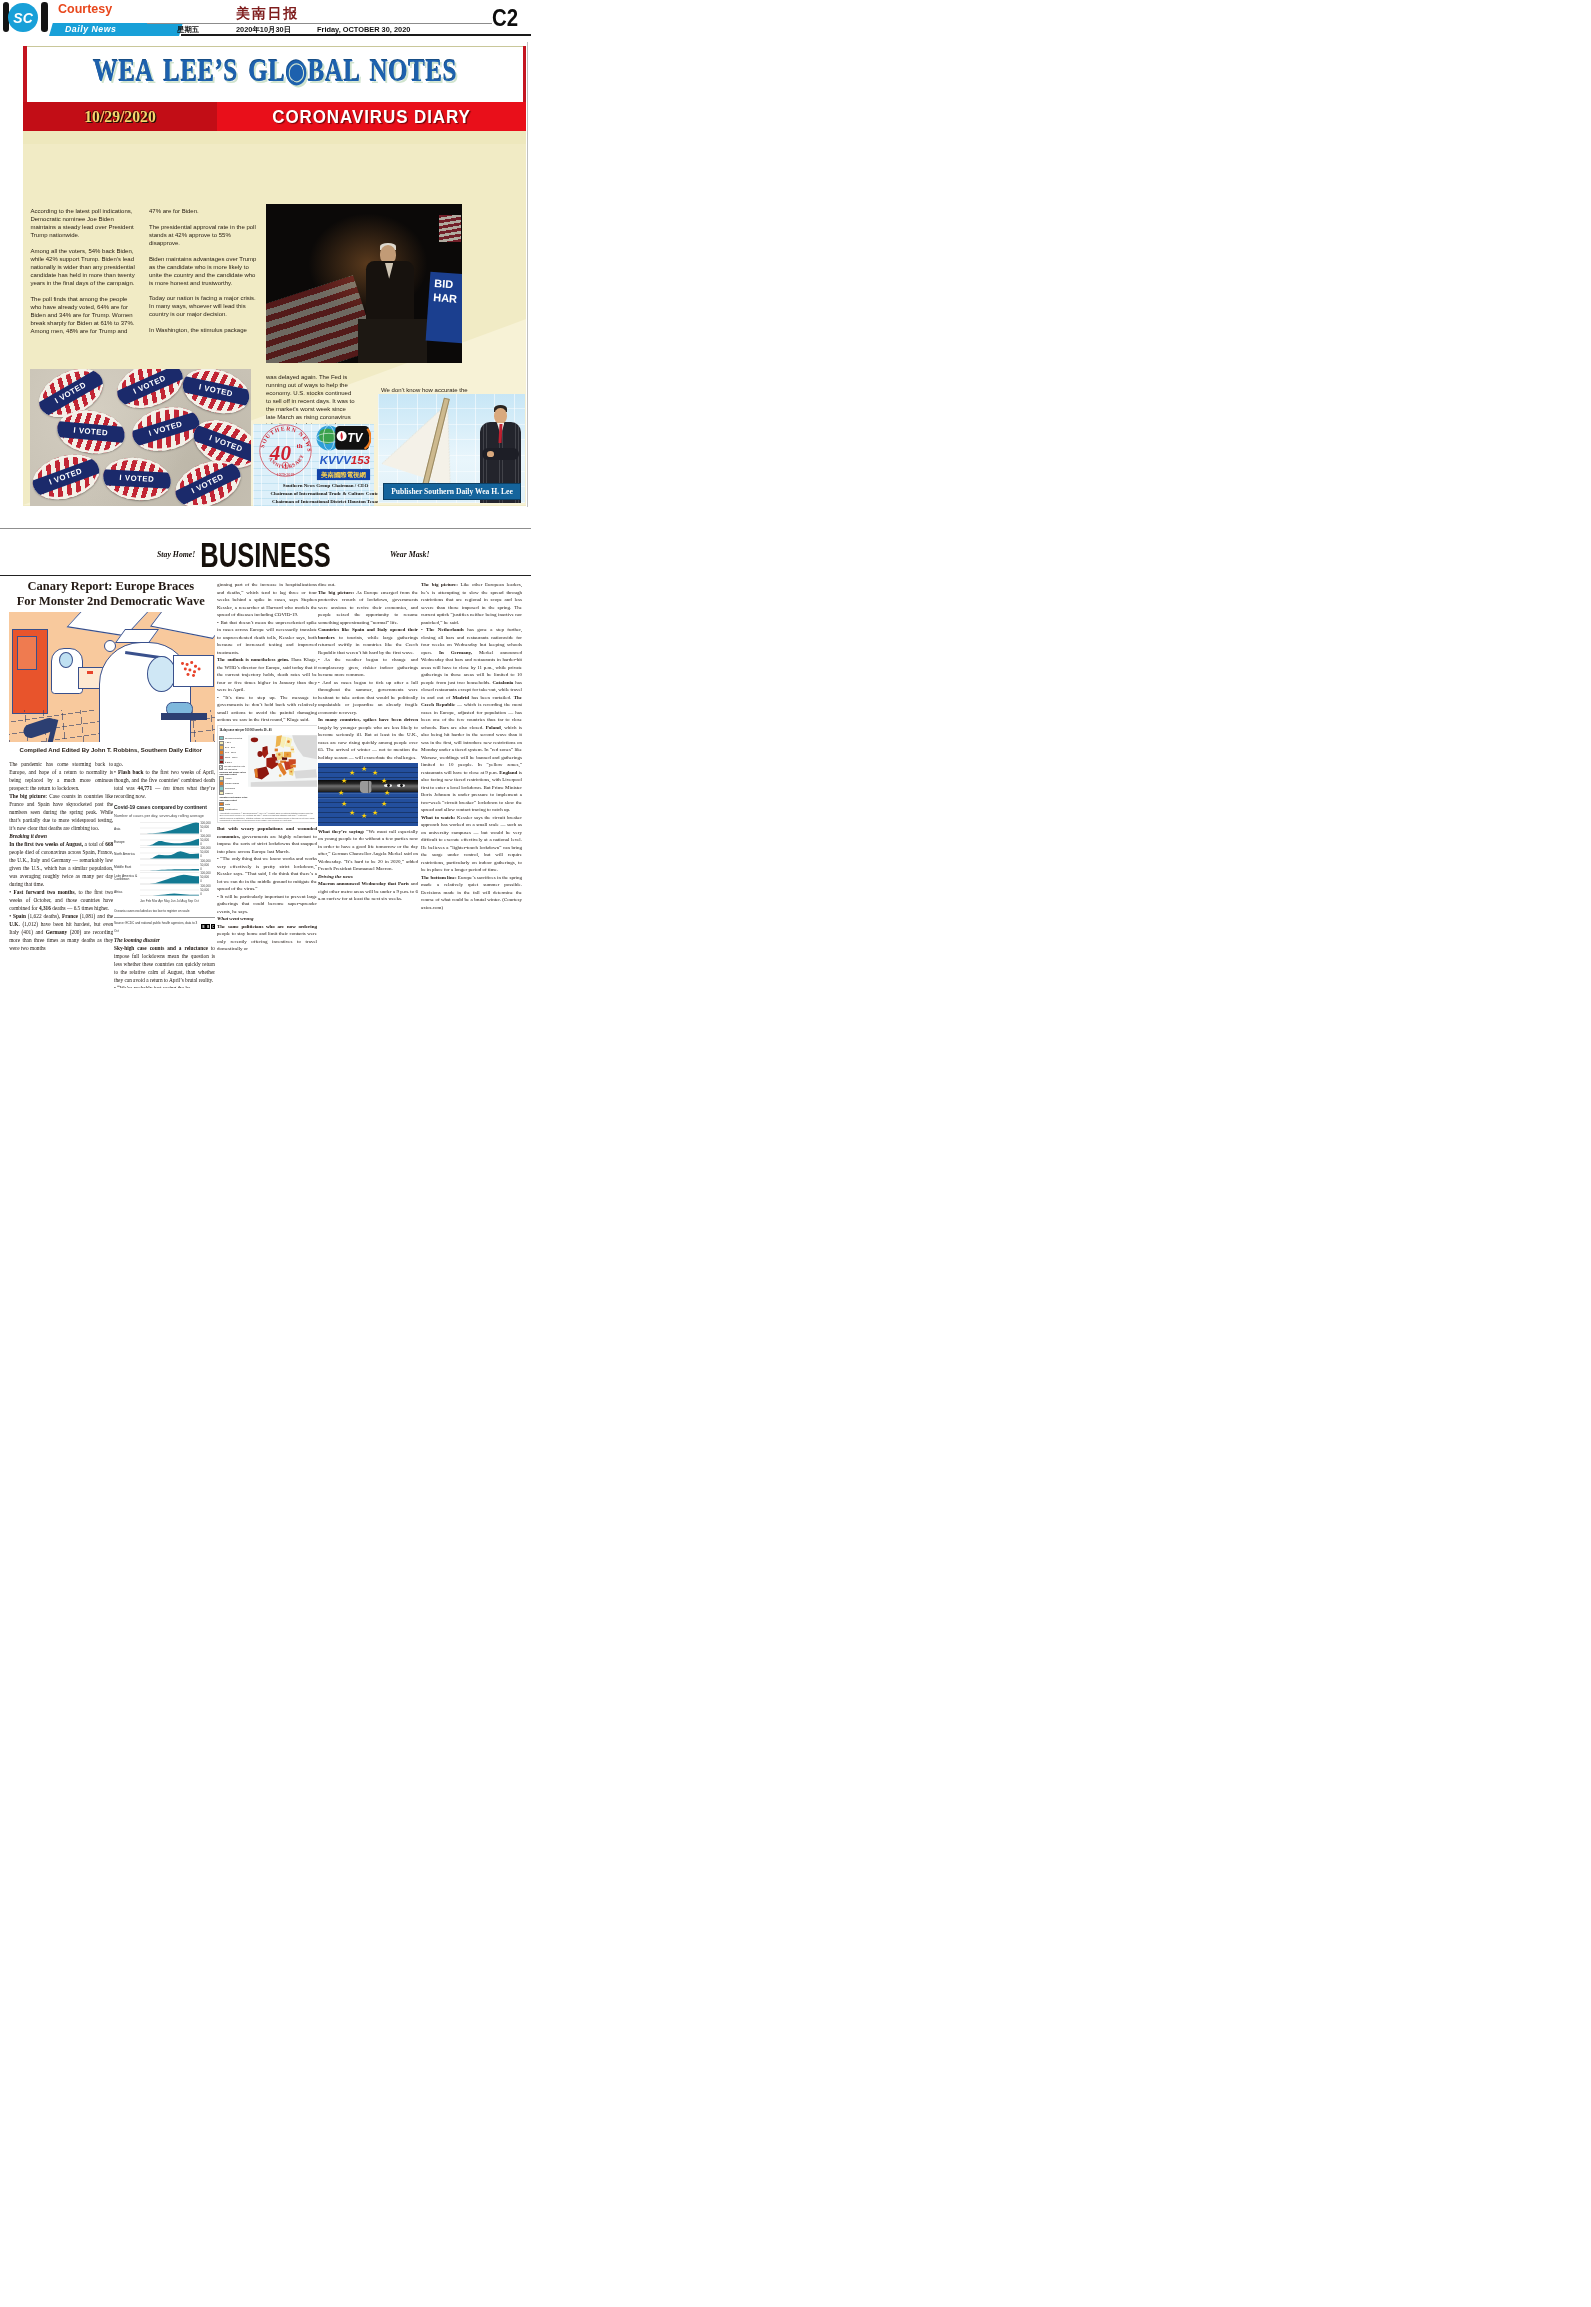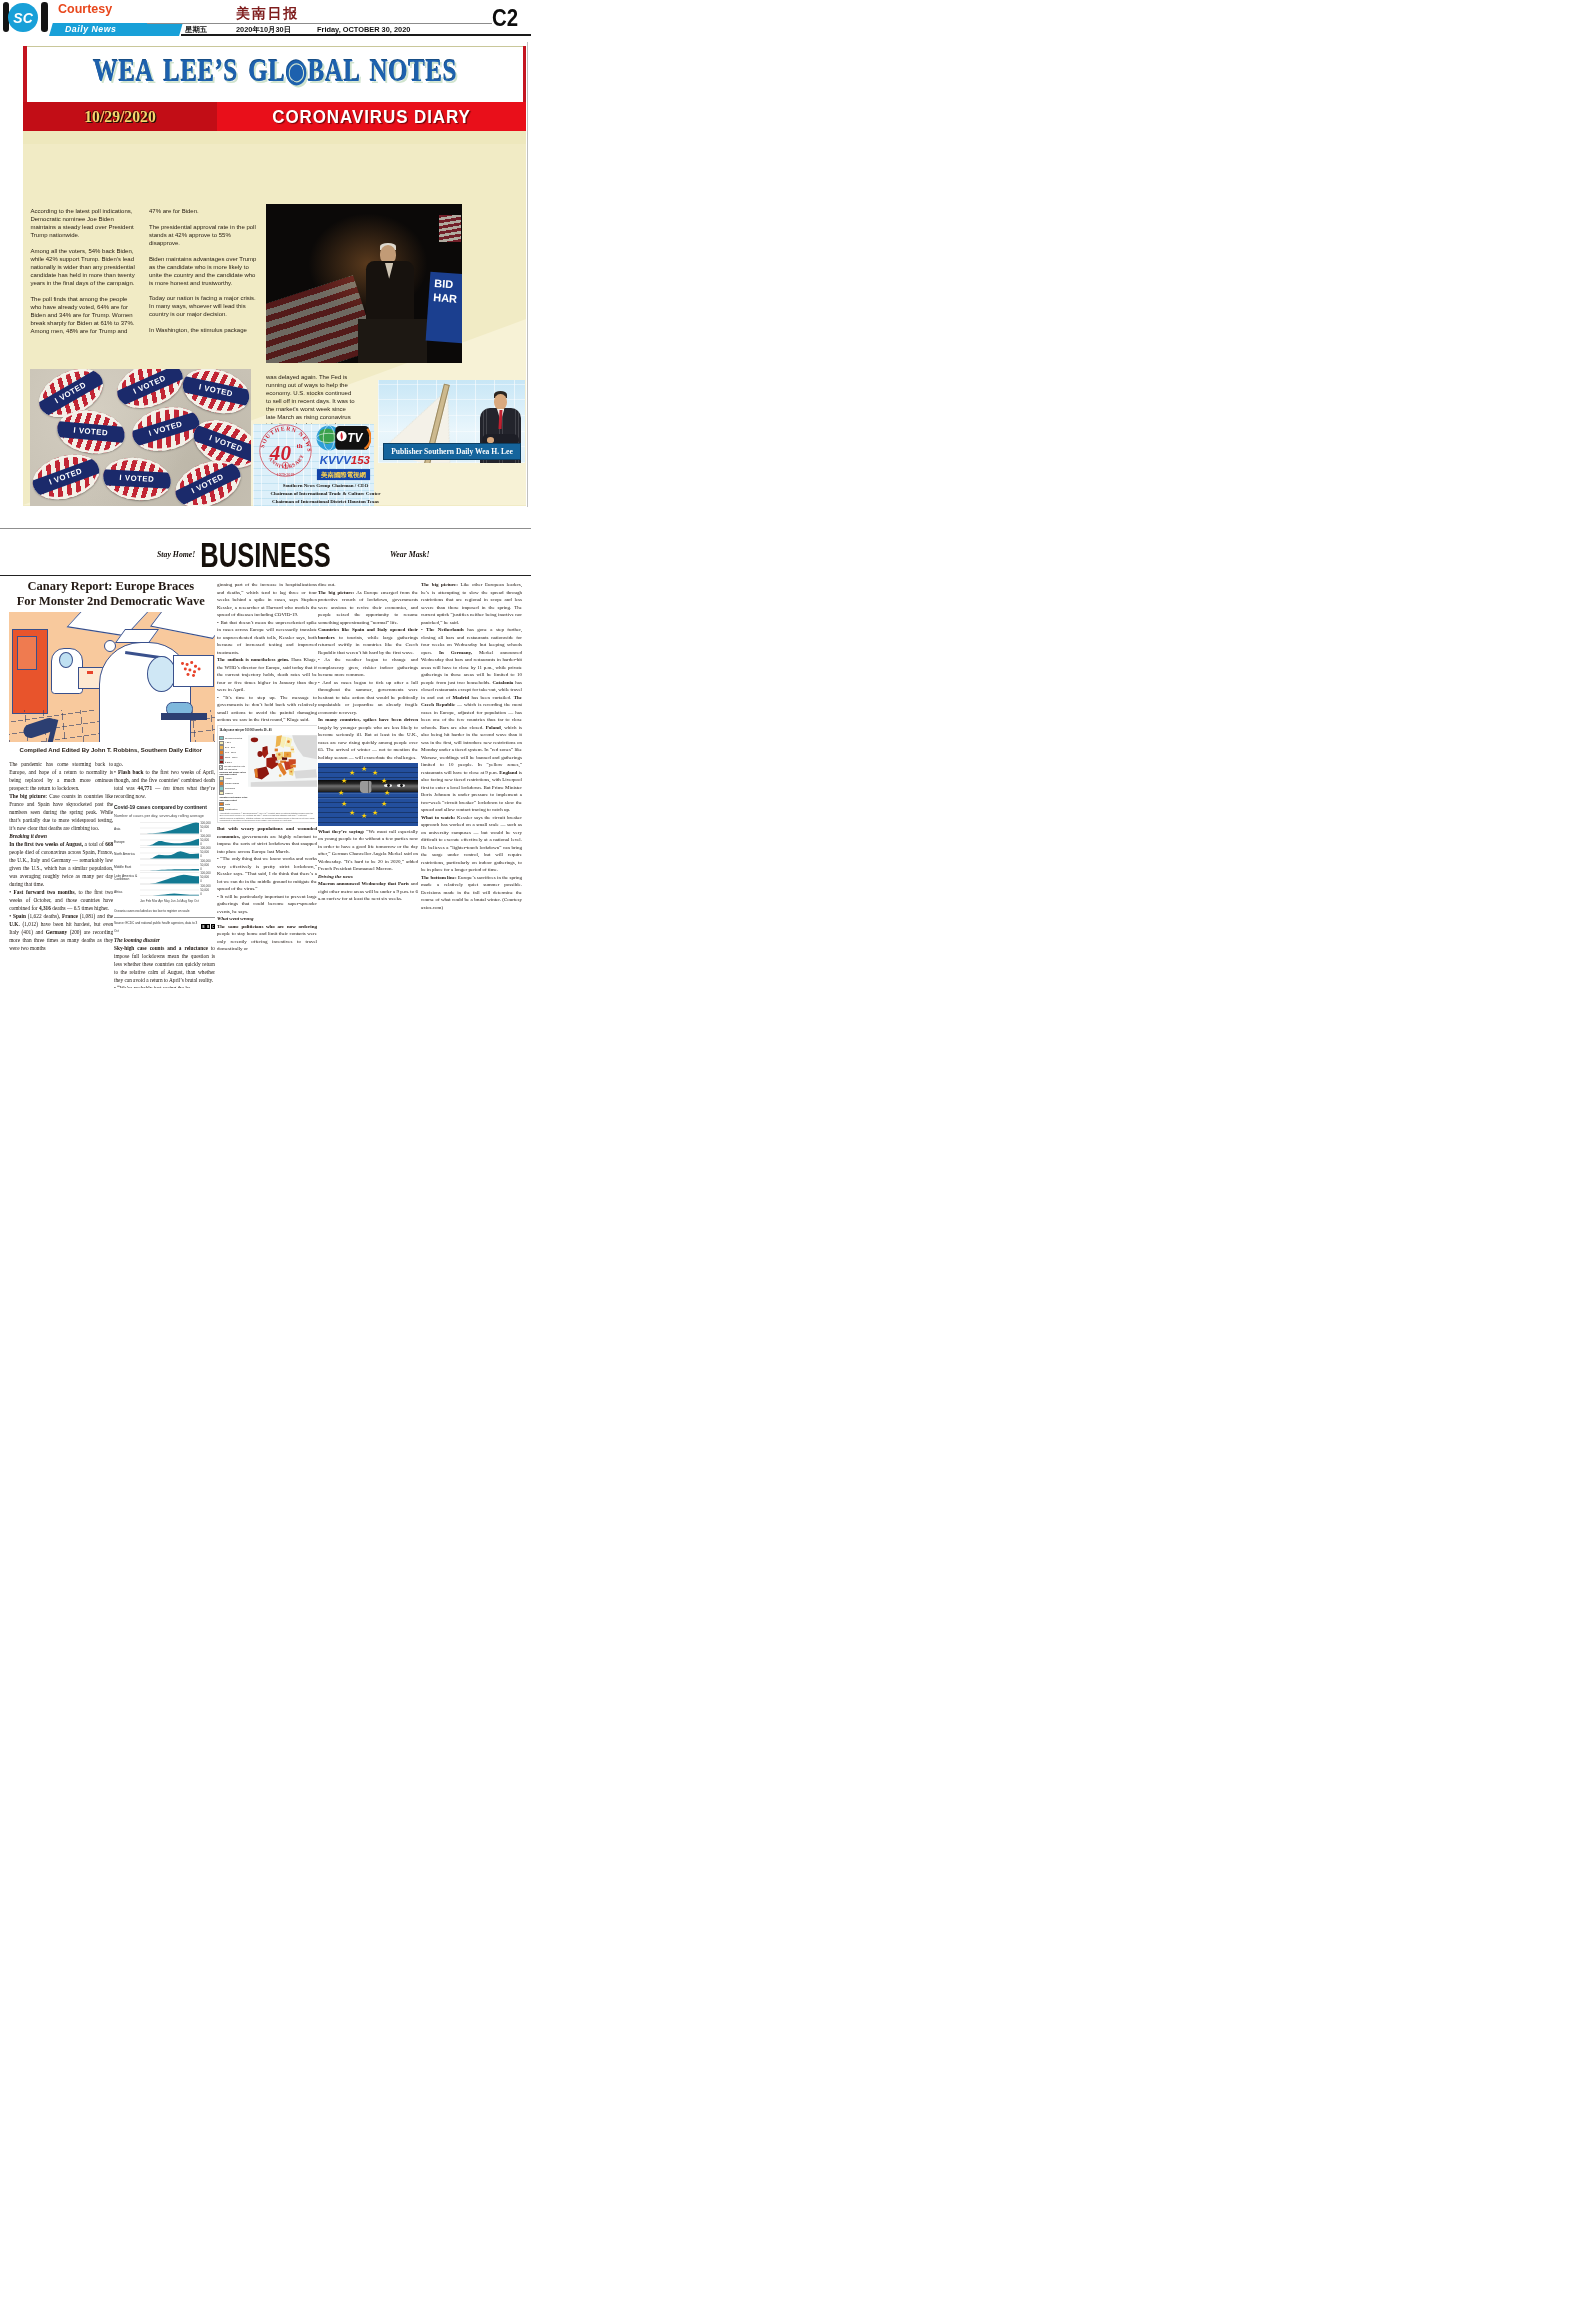--- a/index.html
+++ b/index.html
@@ -60,21 +60,21 @@
     background-image:radial-gradient(circle at 30% 30%,#d4cec1 0,rgba(0,0,0,0) 55%),radial-gradient(circle at 75% 70%,#bdb7a9 0,rgba(0,0,0,0) 60%);}
   .sticker{position:absolute;width:68px;height:42px;border-radius:50%;overflow:hidden;
     background:repeating-linear-gradient(100deg,#c22534 0 4.6px,#f2efe7 4.6px 9.2px);box-shadow:inset 0 0 0 2.3px #f4f2ea,0 0.9px 1.8px rgba(0,0,0,.35);}
   .sticker .band{position:absolute;left:-2.8px;right:-2.8px;top:13.4px;height:15.7px;background:#1b2a6b;transform:rotate(-4deg);
     display:flex;align-items:center;justify-content:center;color:#fff;font-weight:900;font-size:7.8px;letter-spacing:0.5px;}
   
   .lpanel{left:230px;top:280px;width:121px;height:82px;background:#ddf0fa;
     background-image:repeating-linear-gradient(90deg,rgba(255,255,255,.6) 0 0.9px,rgba(0,0,0,0) 0.9px 8.3px),repeating-linear-gradient(0deg,rgba(170,215,235,.5) 0 0.9px,rgba(0,0,0,0) 0.9px 7.4px);}
   .chairman{left:230px;width:145px;text-align:center;font-family:"Liberation Serif",serif;font-weight:700;font-size:5px;color:#14100c;}
   
-  .pub{left:355px;top:236px;width:147px;height:83px;overflow:hidden;background:linear-gradient(180deg,#c7e6f6 0%,#e9f6fc 60%,#dff0f8 100%);}
+  .pub{left:355px;top:250px;width:147px;height:109px;overflow:hidden;background:linear-gradient(180deg,#c7e6f6 0%,#e9f6fc 60%,#dff0f8 100%);}
   .pub-grid{position:absolute;inset:0;background-image:repeating-linear-gradient(90deg,rgba(255,255,255,.55) 0 0.9px,rgba(0,0,0,0) 0.9px 19.4px),repeating-linear-gradient(0deg,rgba(255,255,255,.45) 0 0.9px,rgba(0,0,0,0) 0.9px 15.7px);}
   .pub-sail{left:14px;top:4.6px;width:0;height:0;border-left:44px solid rgba(0,0,0,0);border-right:28px solid rgba(0,0,0,0);border-bottom:78px solid #f4f1e8;transform:rotate(18deg);filter:drop-shadow(0.9px 0.9px 0 #c9c2ae);}
   .pub-pole{left:55px;top:2.8px;width:3.7px;height:88px;background:#cdb98e;transform:rotate(14deg);border:0.5px solid #9a8a63;}
   .pub-man-head{left:116px;top:14px;width:12.5px;height:15.7px;border-radius:50%;background:#d9a97e;}
   .pub-man-hair{left:116px;top:11px;width:13.4px;height:7.4px;border-radius:50% 50% 0 0;background:#2a2420;}
   .pub-man-body{left:102px;top:28px;width:41px;height:81px;border-radius:10px 10px 0 0;background:#23242c;
     background-image:repeating-linear-gradient(90deg,rgba(255,255,255,.14) 0 0.5px,rgba(0,0,0,0) 0.5px 3.2px);}
   .pub-man-shirt{left:119px;top:29px;width:7.4px;height:12px;background:#f3f1ec;clip-path:polygon(0 0,100% 0,50% 100%);}
   .pub-man-tie{left:121px;top:30px;width:3.2px;height:18.5px;background:#c02030;transform:rotate(3deg);}
   .pub-man-arms{left:104px;top:54px;width:37px;height:12px;border-radius:6px;background:#1d1e26;}
@@ -157,21 +157,21 @@
   <div class="abs logo-blk"></div>
   <div class="abs logo-blk2"></div>
   <div class="abs logo-circle">
       <span>SC</span>
     </div>
   <div class="abs english">Courtesy</div>
   <div class="abs ribbon"></div>
   <div class="abs ribbon-txt">Daily News</div>
   <div class="abs papercn">美南日报</div>
   <div class="abs hr-gray"></div>
-  <div class="abs hdate" style="left:185px;text-align:center;">星期五</div>
+  <div class="abs hdate" style="left:177px;text-align:center;">星期五</div>
   <div class="abs hdate" style="left:236px;">2020年10月30日</div>
   <div class="abs hdate" style="left:317px;">Friday, OCTOBER 30, 2020</div>
   <div class="abs c2">C2</div>
   <div class="abs hr-black"></div>
 </div>
 <div class="abs vline-r"></div>
 
 <div class="abs side-red" style="left:23px;"></div>
 <div class="abs side-red" style="left:522px;"></div>
 <div class="abs banner"></div>

